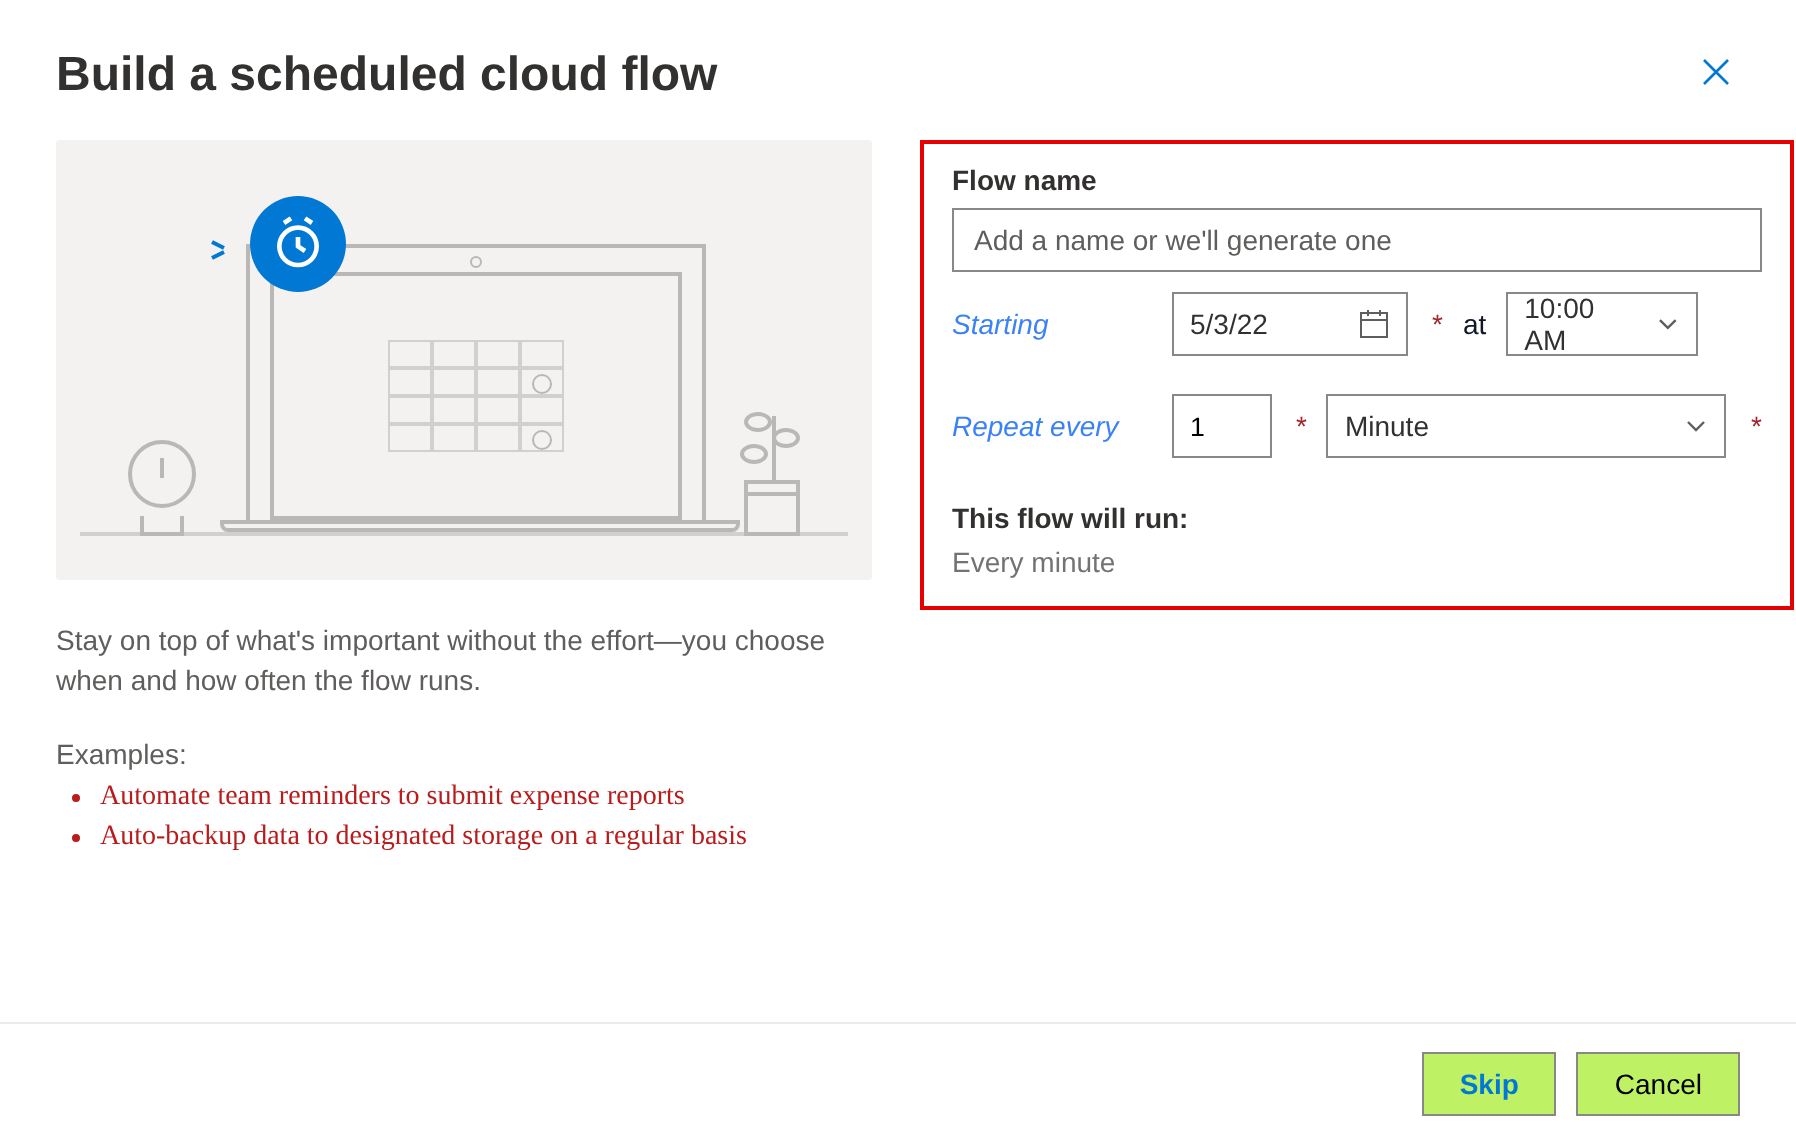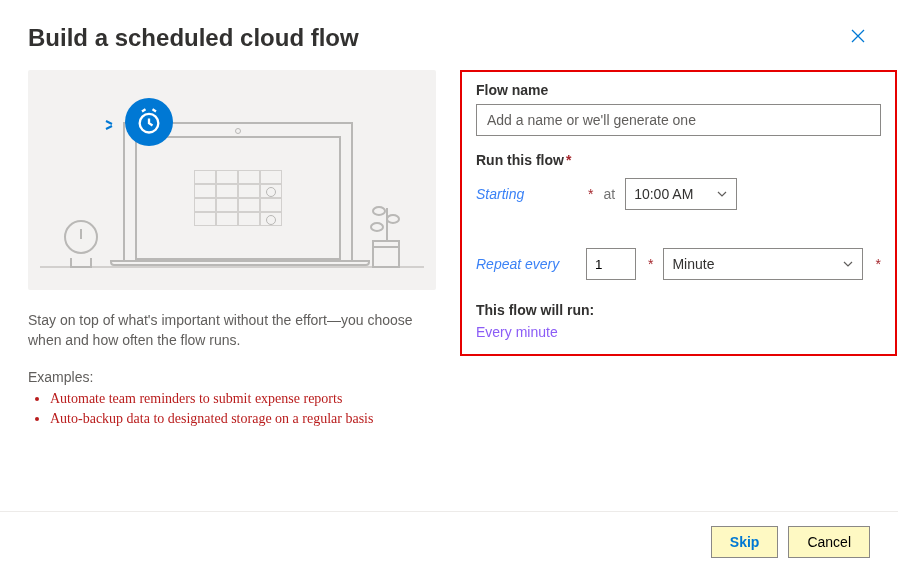--- a/index.html
+++ b/index.html
@@ -109,42 +109,42 @@
     .req { color:#a4262c; margin-left:2px; }
     .text-input {
       width:100%; height:32px; padding:0 10px; border:1px solid #8a8886; outline:none; font-size:14px; color:#323130;
     }
     .text-input::placeholder { color:#605e5c; }
     .row { display:flex; align-items:center; gap:10px; margin-top:10px; }
     .row-label { width:100px; color:#3b82f6;font-style:italic; }
     .date-input { width:118px; height:32px; border:1px solid #8a8886; display:flex; align-items:center; padding:0 8px; gap:6px; justify-content:space-between; }
     .date-input span { flex:1; }
     .cal-icon { width:16px; height:16px; }
-    .at-label { color:#737373; }
+    .at-label { color:#0f172a; }
     .select { height:32px; border:1px solid #8a8886; display:flex; align-items:center; justify-content:space-between; padding:0 8px; gap:8px; }
-    .time-select { width:112px; }
+    .time-select { width:96px; }
     .num-input { width:50px; height:32px; border:1px solid #8a8886; padding:0 8px; }
     .unit-select { width:200px; }
     .chev { width:12px; height:12px; }
     .runs-label { font-weight:600; margin-top:22px; }
-    .runs-text { margin-top:6px; color:#8b5cf6; }
+    .runs-text { margin-top:6px; color:#737373; }
 
     .footer {
       position:absolute;
       left:0; right:0; bottom:0;
       border-top:1px solid #edebe9;
       padding: 14px 28px 12px;
       display:flex;
       justify-content:flex-end;
       gap:10px;
       align-items:center;
       background:#fff;
     }
     .btn {
-      height:32px; padding:0 18px; border:1px solid #8a8886; background:#fef9c3; font-size:14px; cursor:pointer; display:inline-flex; align-items:center;
+      height:32px; padding:0 18px; border:1px solid #8a8886; background:#bef264; font-size:14px; cursor:pointer; display:inline-flex; align-items:center;
     }
     .btn.primary { background:#0050cf; color:#fff; border-color:#0050cf; font-weight:600; }
     .btn.skip { color:#0078d4; font-weight:600; }
     .create-highlight { border:3px solid #e60000; padding:4px; display:inline-flex; }
   </style>
 </head>
 <body>
 
 <div class="dialog">
   <div class="header-row">
@@ -215,35 +215,41 @@
         <li>Automate team reminders to submit expense reports</li>
         <li>Auto-backup data to designated storage on a regular basis</li>
       </ul>
     </div>
 
     <div class="right-col">
       <div class="highlight-box">
         <label class="form-label">Flow name</label>
         <input class="text-input" type="text" placeholder="Add a name or we'll generate one" style="">
 
-        <label class="form-label run"><span>Run this flow</span><span class="req">*</span></label>
 
         <div class="row">
           <div class="row-label">Starting</div>
+          <div class="date-input">
+            <span>5/3/22</span>
+            <svg class="cal-icon" viewBox="0 0 16 16">
+                <rect x="1.5" y="2.5" width="13" height="12" fill="none" stroke="#605e5c"></rect>
+                <path d="M1.5 6 H14.5 M5 1 V4 M11 1 V4" stroke="#605e5c"></path>
+              </svg>
+          </div>
           <span class="req">*</span>
           <span class="at-label">at</span>
           <div class="select time-select">
             <span>10:00 AM</span>
             <svg class="chev" viewBox="0 0 12 12">
                 <path d="M2 4 L6 8 L10 4" fill="none" stroke="#605e5c" stroke-width="1.2"></path>
               </svg>
           </div>
         </div>
 
-        <div class="row" style="margin-top:38px;">
+        <div class="row" style="margin-top:19px;">
           <div class="row-label">Repeat every</div>
           <input class="num-input" type="text" value="1" style="">
           <span class="req">*</span>
           <div class="select unit-select">
             <span>Minute</span>
             <svg class="chev" viewBox="0 0 12 12">
                 <path d="M2 4 L6 8 L10 4" fill="none" stroke="#605e5c" stroke-width="1.2"></path>
               </svg>
           </div>
           <span class="req">*</span>

